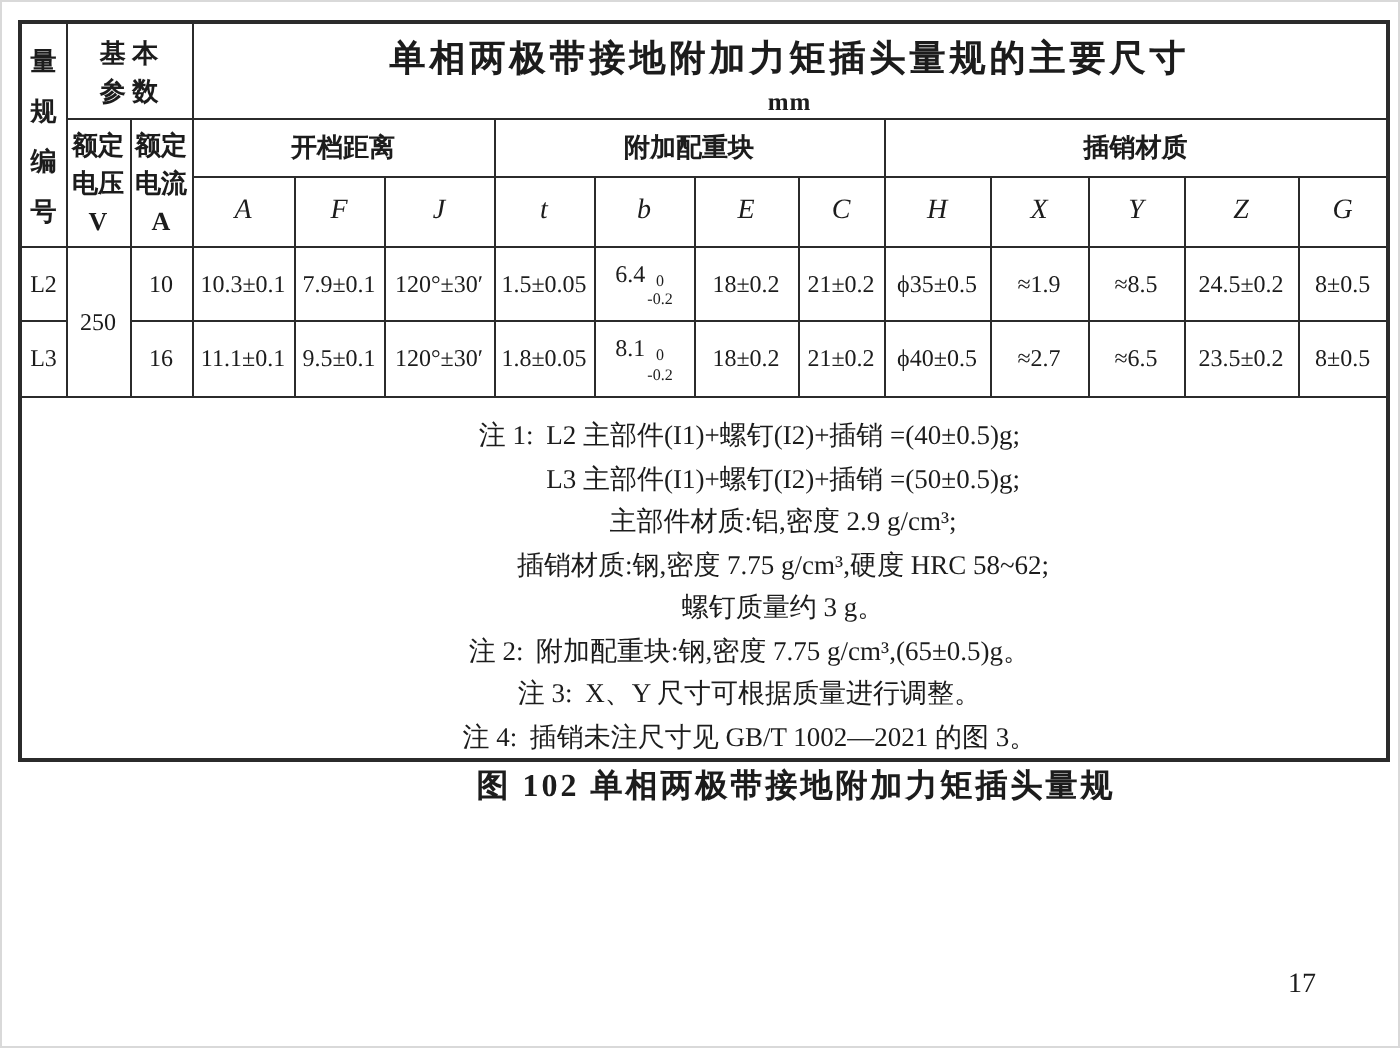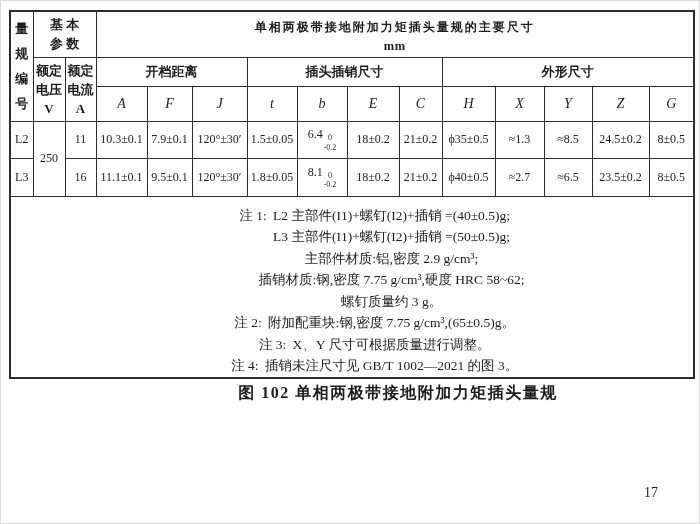--- a/index.html
+++ b/index.html
@@ -19,21 +19,21 @@
   }
   td{
     border:1px solid #2b2b2b;text-align:center;vertical-align:middle;
     padding:0;font-size:12px;overflow:hidden;
   }
   tr.r1{height:46px;} tr.r2{height:29px;} tr.r3{height:35px;}
   tr.r4{height:37px;} tr.r5{height:38px;font-family:Liberation Serif, serif;} tr.r6{height:170px;}
   .bold{font-weight:bold;font-size:13px;}
   .pre{white-space:pre-line;line-height:19px;}
   .corner{white-space:pre-line;line-height:25px;font-size:13px;}
-  .titlecell .ttitle{font-size:12px;font-weight:bold;letter-spacing:2px;padding-top:5px;}
+  .titlecell .ttitle{font-size:18px;font-weight:bold;letter-spacing:2px;padding-top:5px;}
   .titlecell .tunit{font-size:12.5px;padding-top:3px;letter-spacing:.5px;font-weight:bold;}
   .var{font-style:italic;font-size:14px;}
   .tolstack{
     display:inline-flex;flex-direction:column;align-items:center;
     font-size:8px;line-height:1.15;margin-left:1px;vertical-align:-2px;
   }
   td.notes{
     text-align:center;vertical-align:top;
     padding:8px 6px 0 45px;font-size:13.5px;line-height:21.5px;
   }
@@ -83,55 +83,55 @@
     </tr>
 
     <tr class="r2">
       <td class="bold pre" rowspan="2">额定
 电压
 V</td>
       <td class="bold pre" rowspan="2">额定
 电流
 A</td>
       <td class="bold" colspan="3">开档距离</td>
-      <td class="bold" colspan="4">插头插销尺寸</td>
-      <td class="bold" colspan="5">外形尺寸</td>
+      <td class="bold" colspan="4">附加配重块</td>
+      <td class="bold" colspan="5">插销材质</td>
     </tr>
 
     <tr class="r3">
       <td class="var">A</td>
       <td class="var">F</td>
       <td class="var">J</td>
       <td class="var">t</td>
       <td class="var">b</td>
       <td class="var">E</td>
       <td class="var">C</td>
       <td class="var">H</td>
       <td class="var">X</td>
       <td class="var">Y</td>
       <td class="var">Z</td>
       <td class="var">G</td>
     </tr>
 
     <tr class="r4">
       <td>L2</td>
       <td rowspan="2">250</td>
-      <td>11</td>
+      <td>10</td>
       <td>10.3±0.1</td>
       <td>7.9±0.1</td>
       <td>120°±30′</td>
       <td>1.5±0.05</td>
       <td><span>6.4</span><span class="tolstack">
               <span>0</span>
               <span>-0.2</span>
             </span></td>
       <td>18±0.2</td>
       <td>21±0.2</td>
       <td>ϕ35±0.5</td>
-      <td>≈1.3</td>
+      <td>≈1.9</td>
       <td>≈8.5</td>
       <td>24.5±0.2</td>
       <td>8±0.5</td>
     </tr>
 
     <tr class="r5">
       <td>L3</td>
       <td>16</td>
       <td>11.1±0.1</td>
       <td>9.5±0.1</td>

